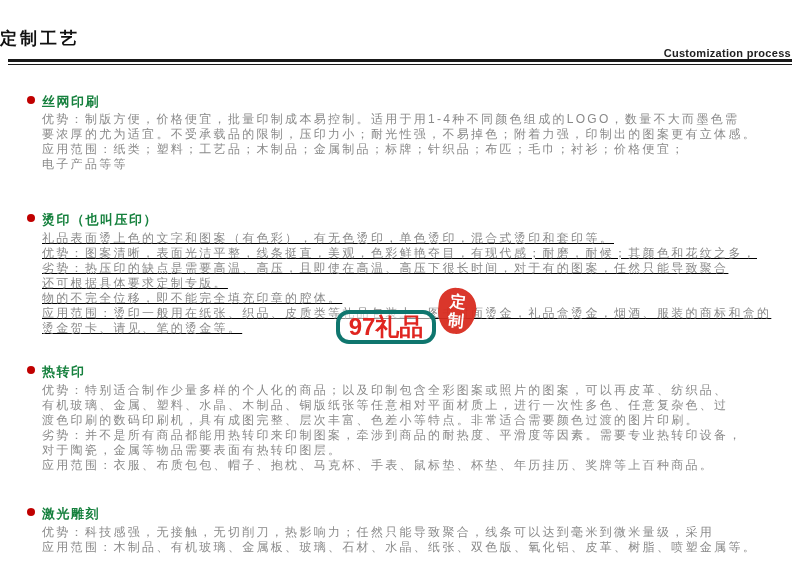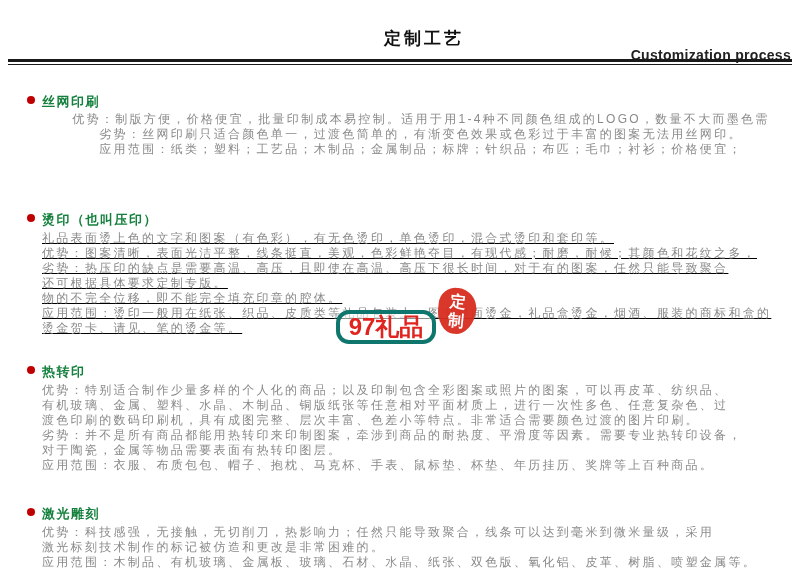--- a/index.html
+++ b/index.html
@@ -8,28 +8,26 @@
     background: #ffffff;
     font-family: "Liberation Sans", "DejaVu Sans", sans-serif;
     position: relative;
     overflow: hidden;
   }
   .page { position: absolute; inset: 0; }
 
   
   .page-title {
     position: absolute; top: 27px; left: 0; right: 0;
-    text-align: center;
     font-size: 17px; font-weight: bold; color: #111111;
     letter-spacing: 3px;
-    margin-left: 48px;
   }
   .page-subtitle {
     position: absolute; top: 47px; right: 9px;
-    font-size: 14px; font-weight: bold; color: #222222;
+    font-size: 11px; font-weight: bold; color: #222222;
     letter-spacing: 0.3px;
   }
   .double-rule {
     position: absolute; top: 59px; left: 8px; right: 8px;
     height: 2px;
     border-top: 3px solid #1a1a1a;
     border-bottom: 1.5px solid #1a1a1a;
   }
 
   
@@ -47,21 +45,21 @@
   }
   .section-body {
     position: absolute; left: 42px; right: 0; overflow: hidden;
   }
   .body-line {
     font-size: 12px; color: #8a8a8a;
     letter-spacing: 2.3px; line-height: 15px;
     white-space: nowrap;
   }
 
-  .sec1 { top: 93px; }  .sec1 .section-body { top: 19px; text-align: center; }
+  .sec1 { top: 93px; }  .sec1 .section-body { top: 19px; }
   .sec2 { top: 211px; } .sec2 .section-body { top: 20px; text-decoration: underline; }
   .sec3 { top: 363px; } .sec3 .section-body { top: 20px; }
   .sec4 { top: 505px; } .sec4 .section-body { top: 20px; }
 
   
   .wm-box {
     position: absolute; left: 336px; top: 269px;
     width: 92px; height: 26px;
     border: 4px solid #0f766e; border-radius: 13px;
     background: rgba(255,255,255,0.55);
@@ -97,22 +95,23 @@
   <div class="page-subtitle">Customization process</div>
   <div class="double-rule"></div>
 
   <div class="section sec1">
     <div class="section-head">
       <span class="bullet"></span>
       <span class="section-title">丝网印刷</span>
     </div>
     <div class="section-body">
       <div class="body-line">优势：制版方便，价格便宜，批量印制成本易控制。适用于用1-4种不同颜色组成的LOGO，数量不大而墨色需</div>
-      <div class="body-line">劣势：丝网印刷只适合颜色单一，过渡色简单的，有渐变色效果或色彩过于丰富的图案无法用丝网印。</div>
+      <div class="body-line">要浓厚的尤为适宜。不受承载品的限制，压印力小；耐光性强，不易掉色；附着力强，印制出的图案更有立体感。</div>
       <div class="body-line">应用范围：纸类；塑料；工艺品；木制品；金属制品；标牌；针织品；布匹；毛巾；衬衫；价格便宜；</div>
+      <div class="body-line">电子产品等等</div>
     </div>
   </div>
 
   <div class="section sec2">
     <div class="section-head">
       <span class="bullet"></span>
       <span class="section-title">烫印（也叫压印）</span>
     </div>
     <div class="section-body">
       <div class="body-line">礼品表面烫上色的文字和图案（有色彩），有无色烫印，单色烫印，混合式烫印和套印等。</div>
@@ -140,21 +139,20 @@
     </div>
   </div>
 
   <div class="section sec4">
     <div class="section-head">
       <span class="bullet"></span>
       <span class="section-title">激光雕刻</span>
     </div>
     <div class="section-body">
       <div class="body-line">优势：科技感强，无接触，无切削刀，热影响力；任然只能导致聚合，线条可以达到毫米到微米量级，采用</div>
-      <div class="body-line">激光标刻技术制作的标记被仿造和更改是非常困难的。</div>
       <div class="body-line">应用范围：木制品、有机玻璃、金属板、玻璃、石材、水晶、纸张、双色版、氧化铝、皮革、树脂、喷塑金属等。</div>
     </div>
   </div>
 
   <div class="wm-box">
     <span class="wm-text">97礼品</span>
   </div>
   <div class="wm-stamp">
     <span>定</span>
     <span>制</span>

